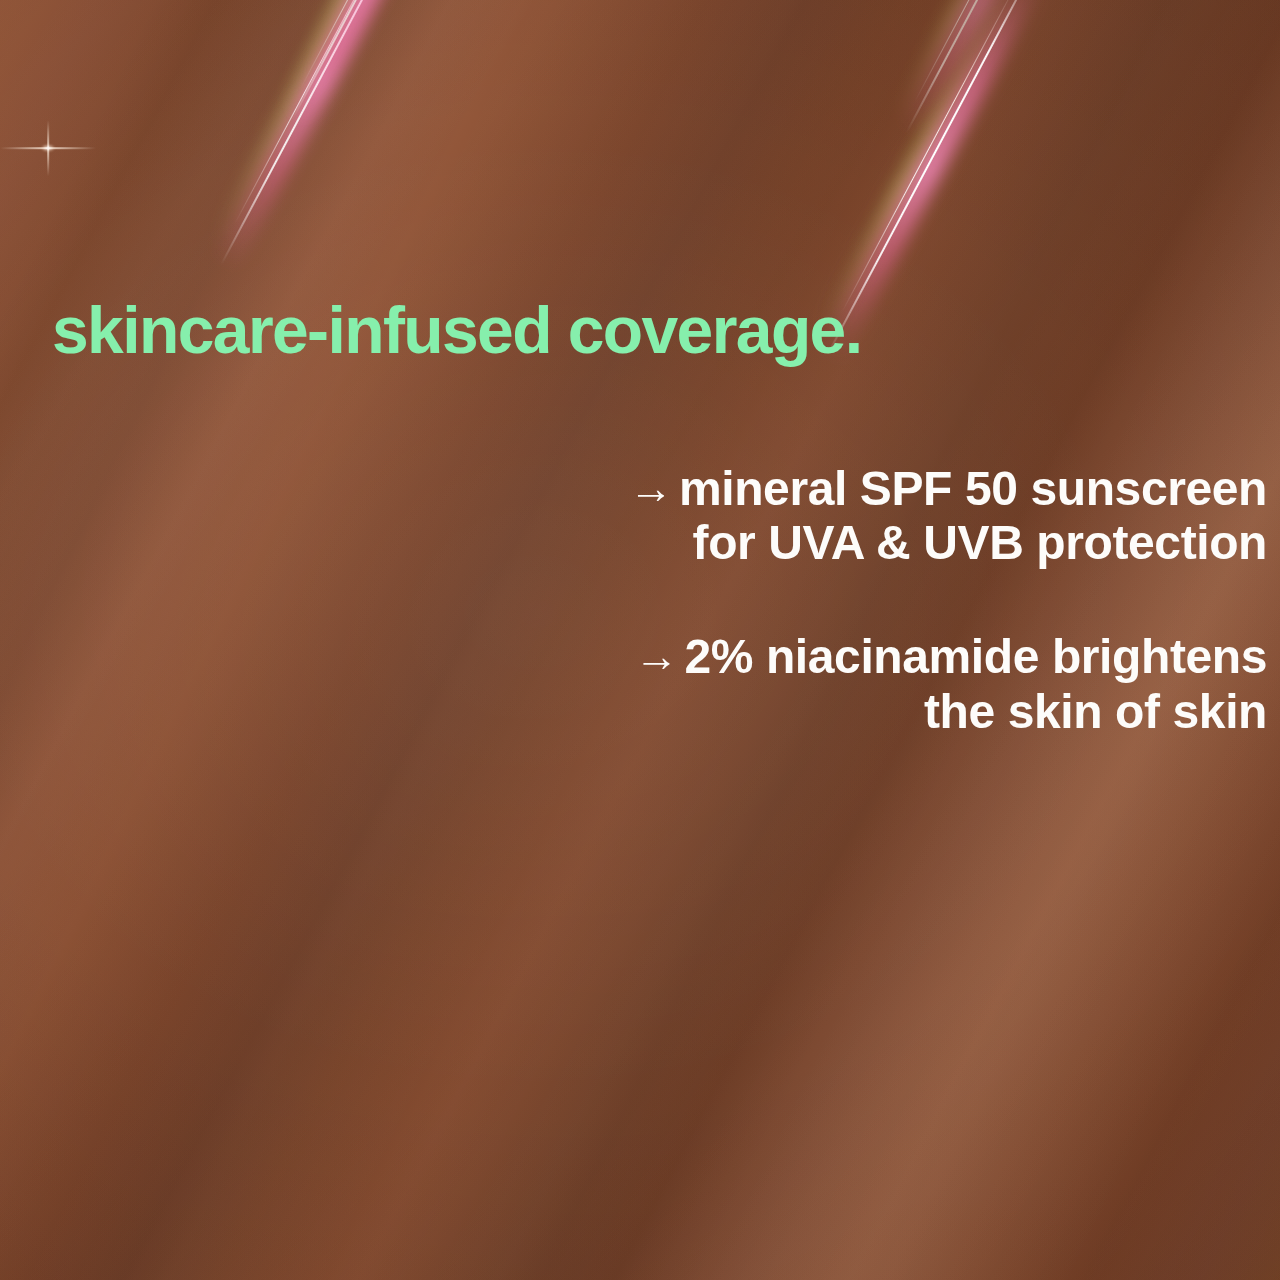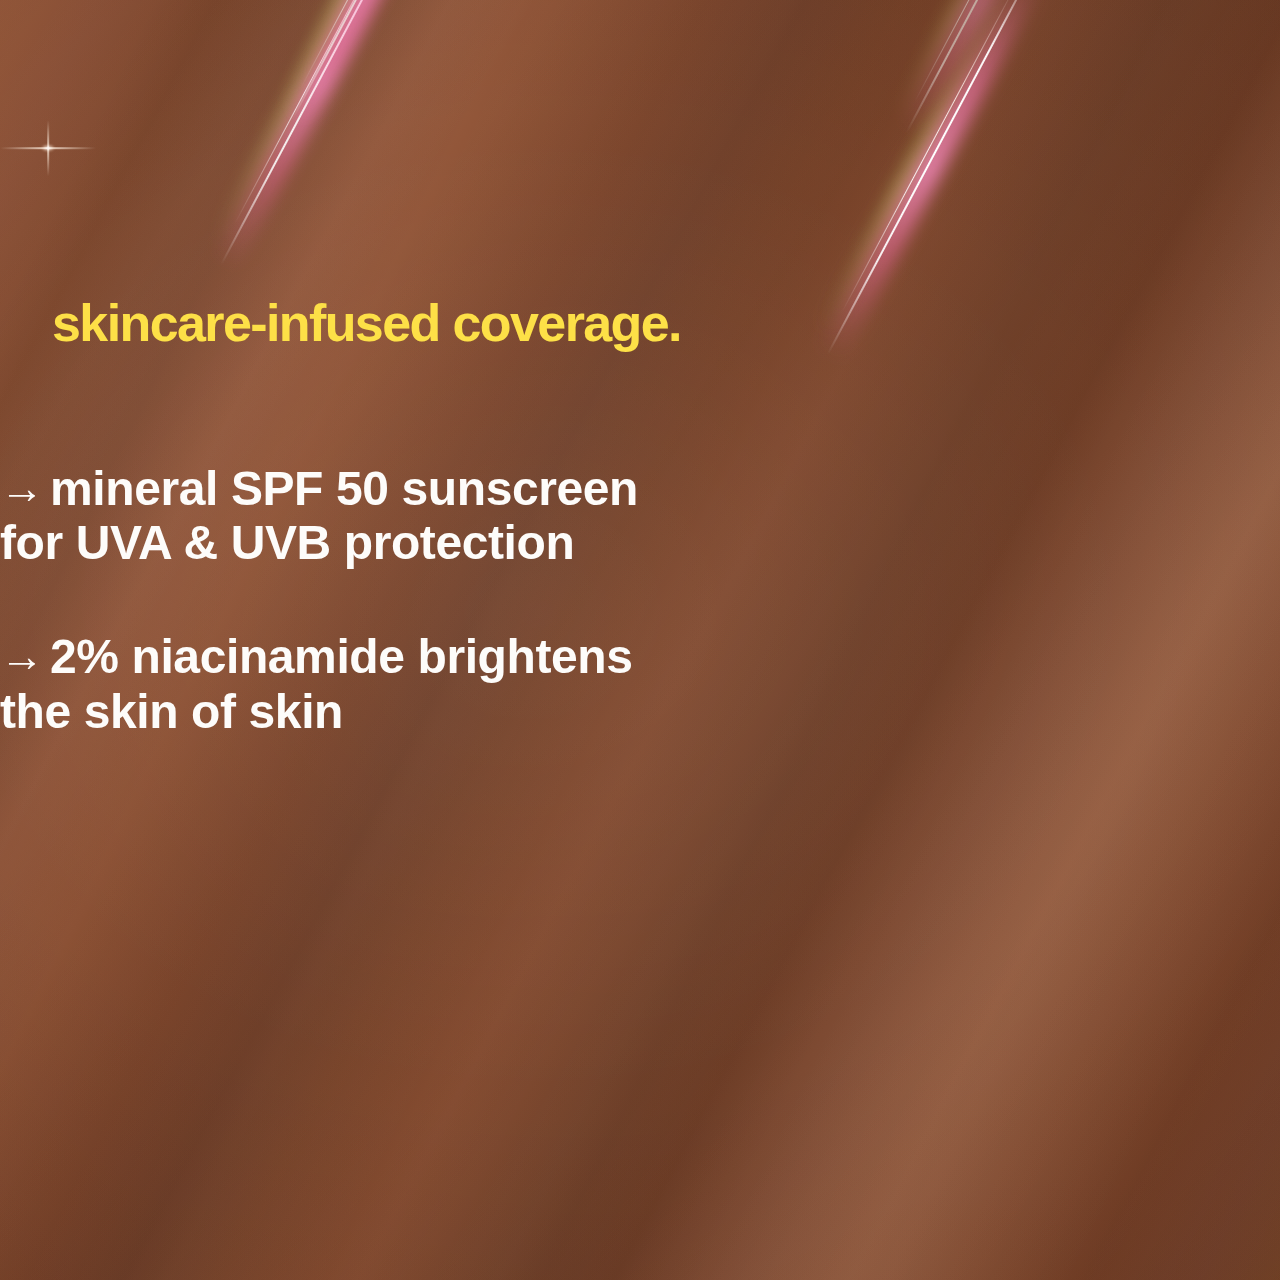--- a/index.html
+++ b/index.html
@@ -186,33 +186,33 @@
   
   .text-layer {
     position: absolute;
     inset: 0;
     color: #ffffff;
   }
   .headline {
     position: absolute;
     left: 52px;
     top: 297px;
-    font-size: 52px;
+    font-size: 66px;
     font-weight: 700;
     letter-spacing: -1.6px;
     line-height: 1;
     white-space: nowrap;
-    color: #fde047;
+    color: #86efac;
   }
   .bullets {
     position: absolute;
     left: 0;
-    right: 4px;
+    right: 13px;
     top: 462px;
-    text-align: left;
+    text-align: right;
   }
   .bullet {
     font-size: 48px;
     font-weight: 700;
     line-height: 1.13;
     letter-spacing: -0.4px;
     color: #fdfcfa;
   }
   .bullet + .bullet { margin-top: 60px; }
   .bullet .arrow {

